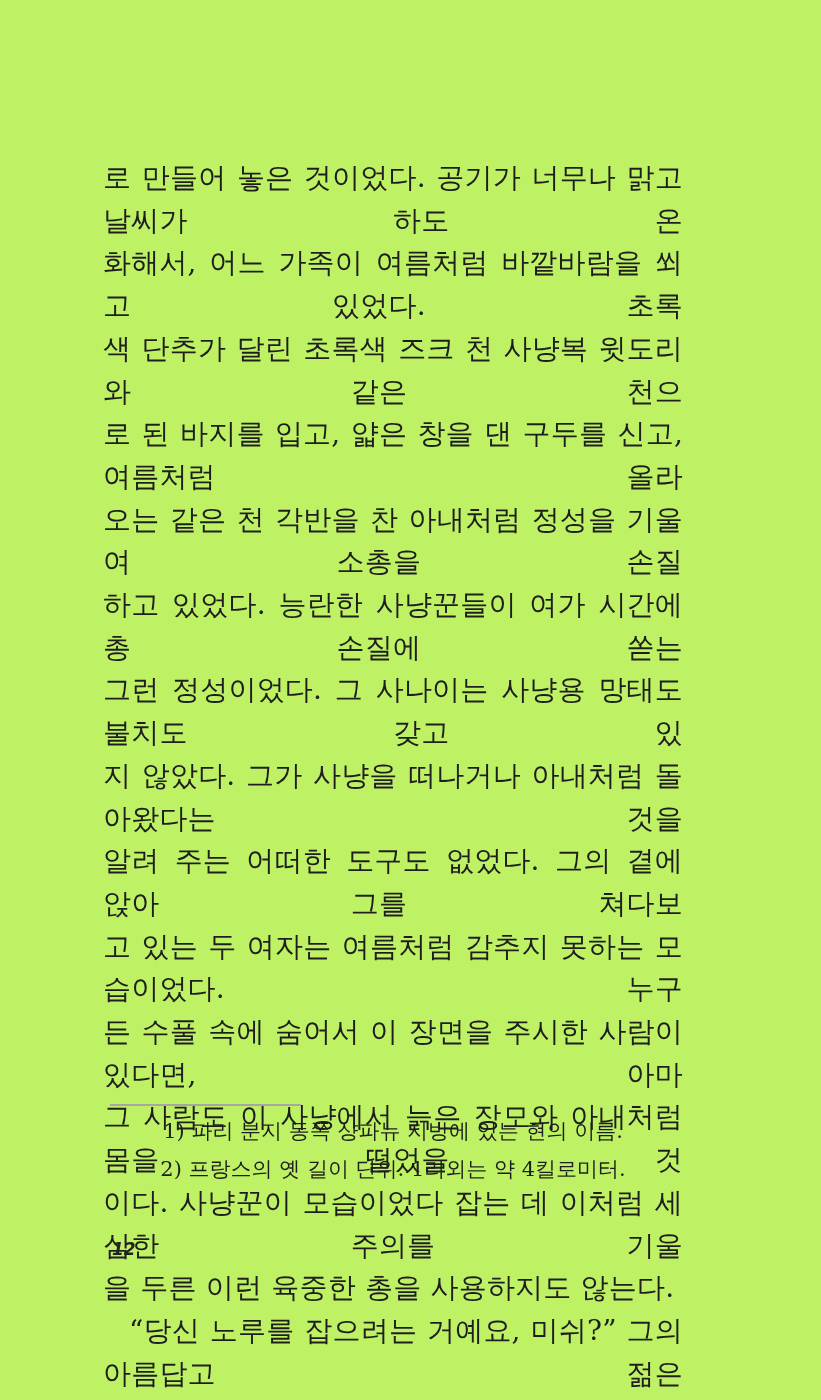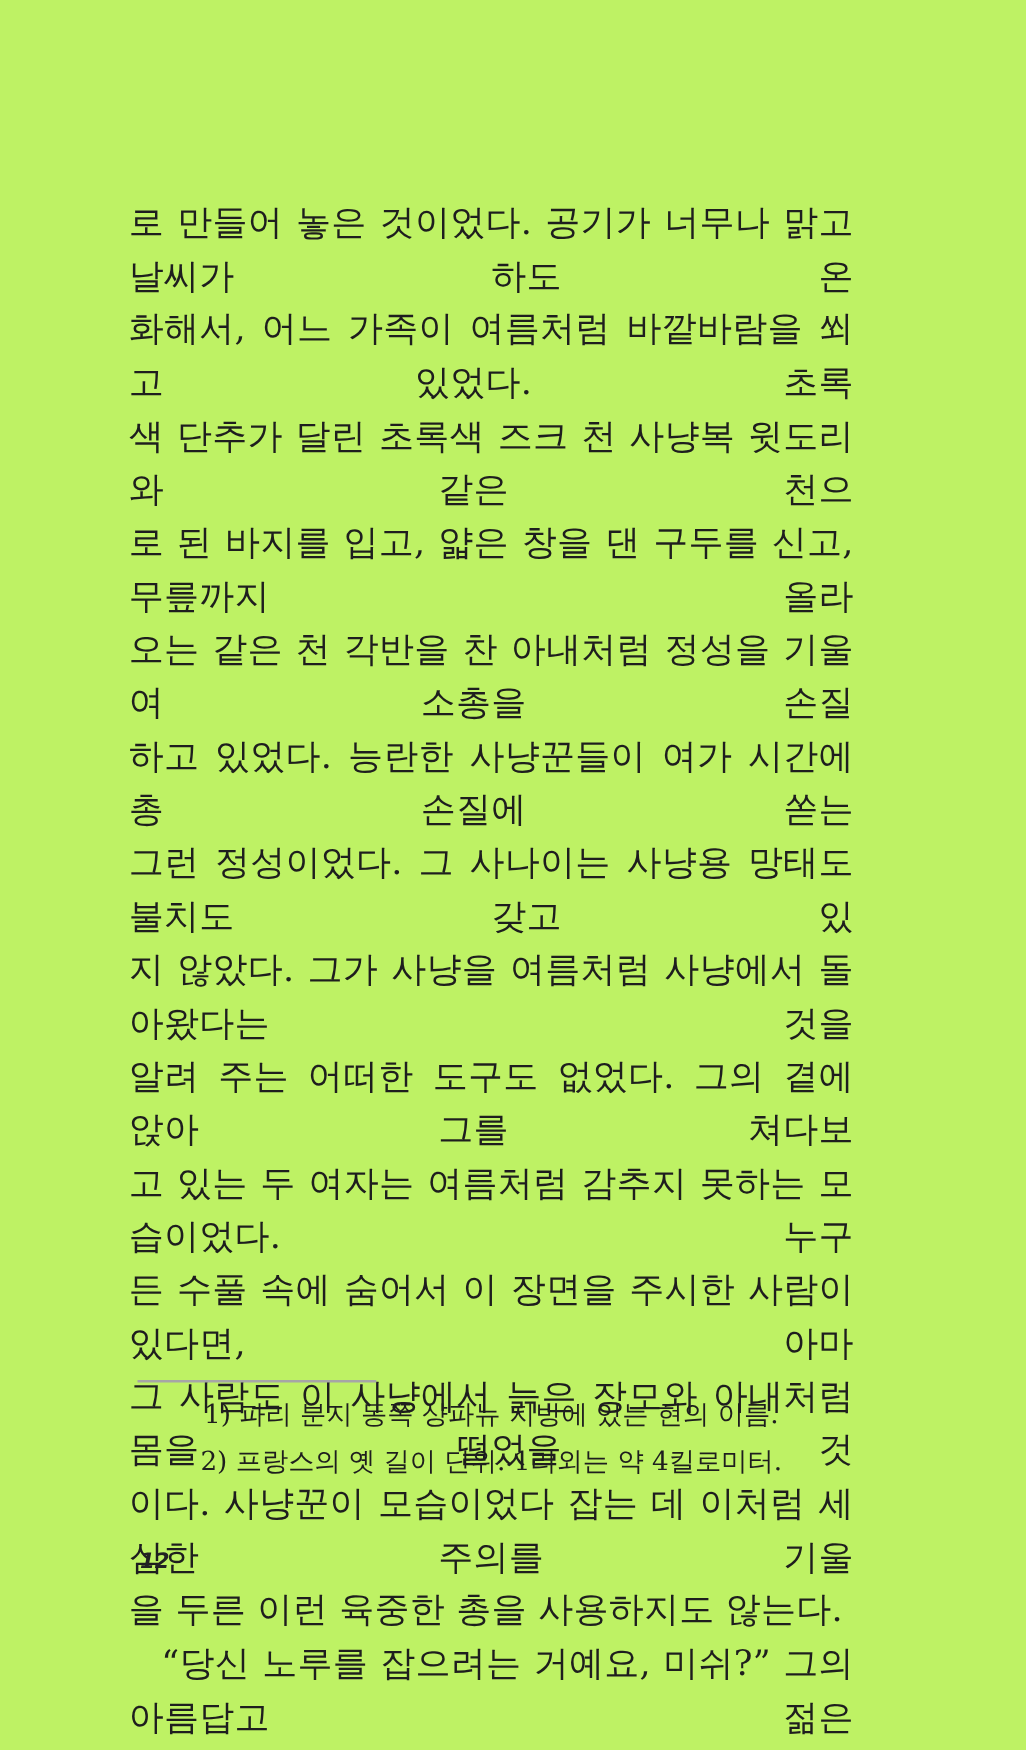--- a/index.html
+++ b/index.html
@@ -63,25 +63,25 @@
   }
 </style>
 </head>
 <body>
 
 <div class="page">
   <main class="body-text">
       <div class="line just"><span>로 만들어 놓은 것이었다. 공기가 너무나 맑고 날씨가 하도 온</span></div>
       <div class="line just"><span>화해서, 어느 가족이 여름처럼 바깥바람을 쐬고 있었다. 초록</span></div>
       <div class="line just"><span>색 단추가 달린 초록색 즈크 천 사냥복 윗도리와 같은 천으</span></div>
-      <div class="line just"><span>로 된 바지를 입고, 얇은 창을 댄 구두를 신고, 무릎까지 올라</span></div>
+      <div class="line just"><span>로 된 바지를 입고, 얇은 창을 댄 구두를 신고, 여름처럼 올라</span></div>
       <div class="line just"><span>오는 같은 천 각반을 찬 아내처럼 정성을 기울여 소총을 손질</span></div>
       <div class="line just"><span>하고 있었다. 능란한 사냥꾼들이 여가 시간에 총 손질에 쏟는</span></div>
       <div class="line just"><span>그런 정성이었다. 그 사나이는 사냥용 망태도 불치도 갖고 있</span></div>
-      <div class="line just"><span>지 않았다. 그가 사냥을 여름처럼 사냥에서 돌아왔다는 것을</span></div>
+      <div class="line just"><span>지 않았다. 그가 사냥을 떠나거나 아내처럼 돌아왔다는 것을</span></div>
       <div class="line just"><span>알려 주는 어떠한 도구도 없었다. 그의 곁에 앉아 그를 쳐다보</span></div>
       <div class="line just"><span>고 있는 두 여자는 여름처럼 감추지 못하는 모습이었다. 누구</span></div>
       <div class="line just"><span>든 수풀 속에 숨어서 이 장면을 주시한 사람이 있다면, 아마</span></div>
       <div class="line just"><span>그 사람도 이 사냥에서 늙은 장모와 아내처럼 몸을 떨었을 것</span></div>
       <div class="line just"><span>이다. 사냥꾼이 모습이었다 잡는 데 이처럼 세심한 주의를 기울</span></div>
       <div class="line"><span>을 두른 이런 육중한 총을 사용하지도 않는다.</span></div>
       <div class="line just ind"><span>“당신 노루를 잡으려는 거예요, 미쉬?” 그의 아름답고 젊은</span></div>
     </main>
 
   <div class="footnote-sep"></div>

